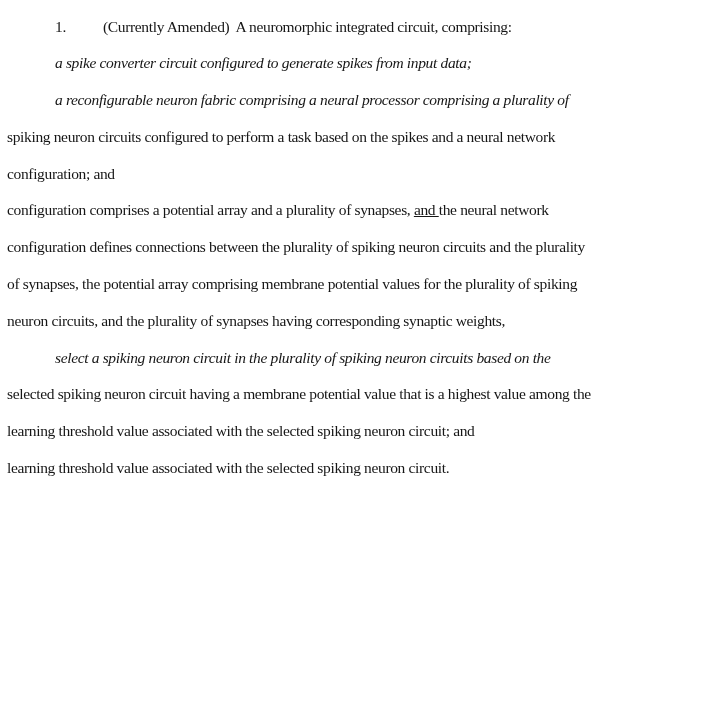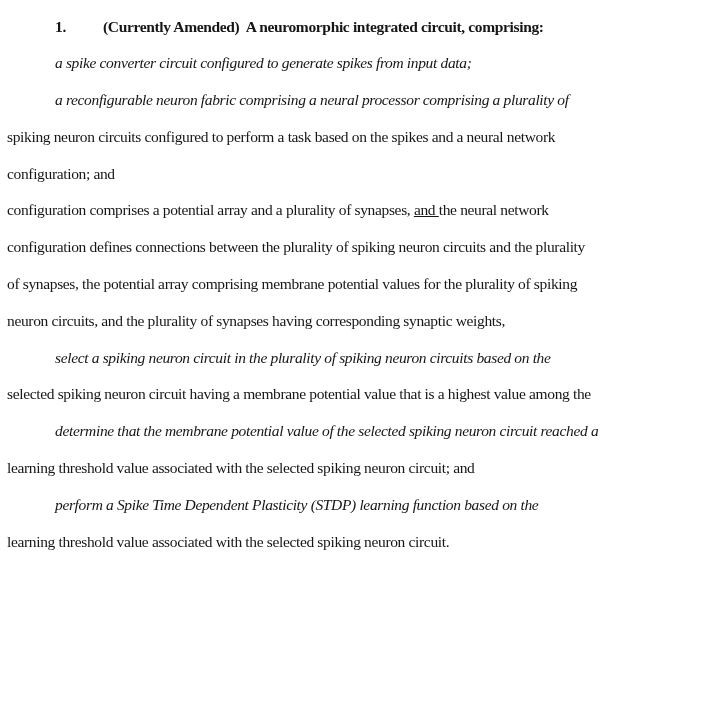--- a/index.html
+++ b/index.html
@@ -15,21 +15,21 @@
     padding: 8.5px 0 0 7px;
   }
   .line {
     height: 36.8px;
     line-height: 36.8px;
     font-size: 15.5px;
     letter-spacing: -0.35px;
     white-space: pre;
   }
   .line.first  { padding-left: 48px; font-style: italic; }
-  .line.number { padding-left: 48px; font-weight: bold; }
+  .line.number { padding-left: 48px; }
   .num-run {
     display: inline-block;
     width: 48px;
   }
   .u { text-decoration: underline; }
 </style>
 </head>
 <body>
 
 <div class="page" style="background: rgb(255, 255, 255); color: rgb(22, 22, 22);">
@@ -38,18 +38,16 @@
       <div class="line first"><span>a spike converter circuit configured to generate spikes from input data;</span></div>
       <div class="line first"><span>a reconfigurable neuron fabric comprising a neural processor comprising a plurality of</span></div>
       <div class="line flush"><span>spiking neuron circuits configured to perform a task based on the spikes and a neural network</span></div>
       <div class="line flush"><span>configuration; and</span></div>
       <div class="line flush"><span>configuration comprises a potential array and a plurality of synapses, </span><span class="u">and </span><span>the neural network</span></div>
       <div class="line flush"><span>configuration defines connections between the plurality of spiking neuron circuits and the plurality</span></div>
       <div class="line flush"><span>of synapses, the potential array comprising membrane potential values for the plurality of spiking</span></div>
       <div class="line flush"><span>neuron circuits, and the plurality of synapses having corresponding synaptic weights,</span></div>
       <div class="line first"><span>select a spiking neuron circuit in the plurality of spiking neuron circuits based on the</span></div>
       <div class="line flush"><span>selected spiking neuron circuit having a membrane potential value that is a highest value among the</span></div>
-      <div class="line first"><span>determine that the membrane potential value of the selected spiking neuron circuit reached a</span></div>
       <div class="line flush"><span>learning threshold value associated with the selected spiking neuron circuit; and</span></div>
-      <div class="line first"><span>perform a Spike Time Dependent Plasticity (STDP) learning function based on the</span></div>
       <div class="line flush"><span>learning threshold value associated with the selected spiking neuron circuit.</span></div>
     </div>
 </div>
 
 </body></html>

